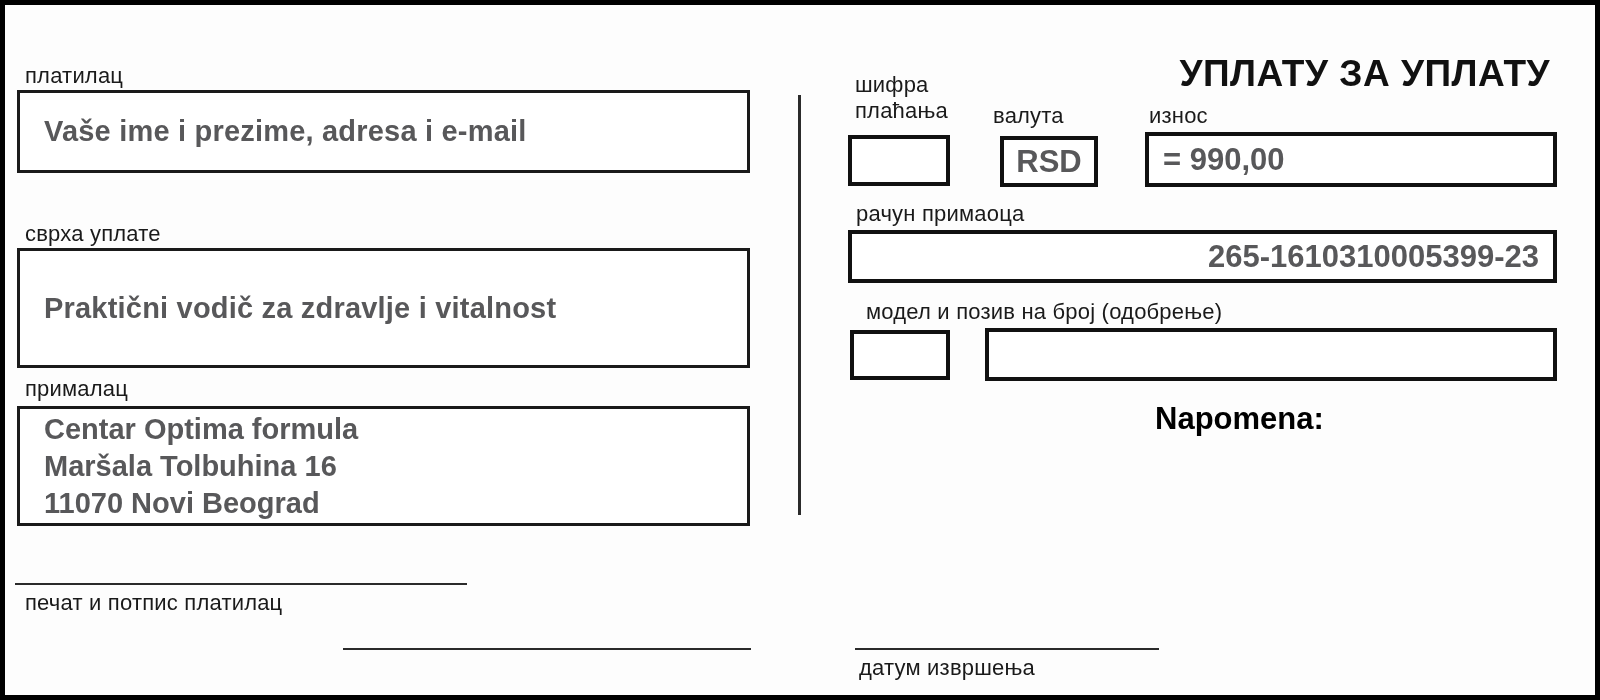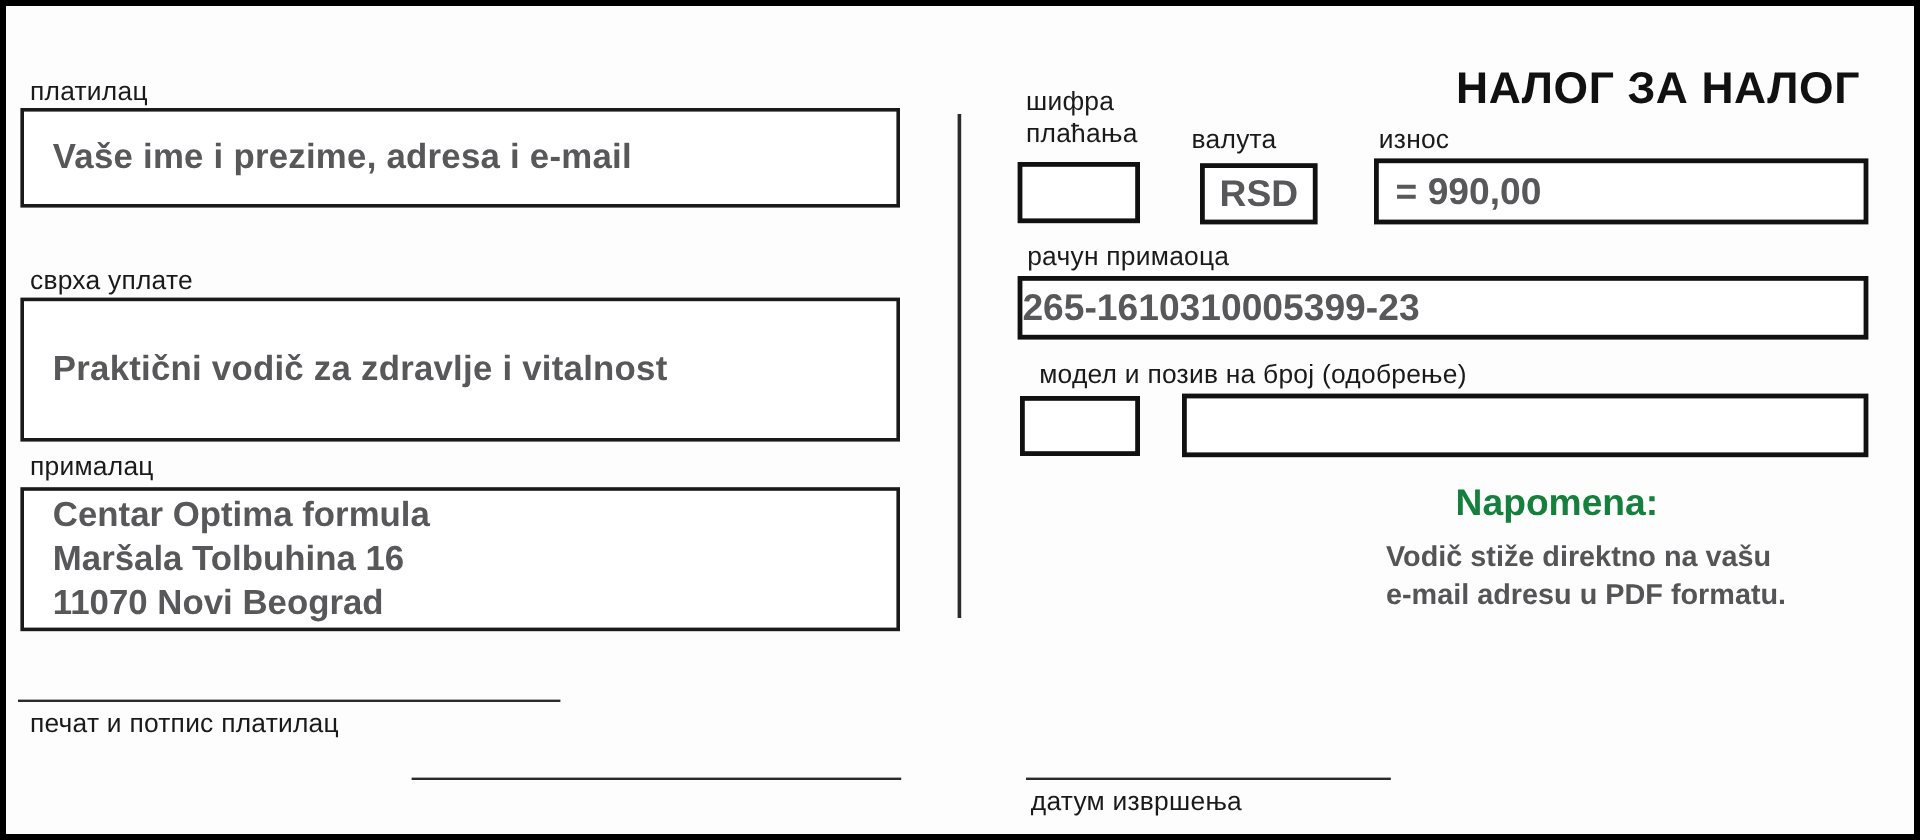--- a/index.html
+++ b/index.html
@@ -34,21 +34,21 @@
   .fieldbox.thick { border-width:4px; border-color:#111; }
   .bigtext { font-size:29px; letter-spacing:0.2px; }
   .payer-box    { left:12px;  top:85px;  width:733px; height:83px; padding-left:24px; }
   .purpose-box  { left:12px;  top:243px; width:733px; height:120px; padding-left:24px; }
   .recipient-box{ left:12px;  top:401px; width:733px; height:120px; padding-left:24px;
                   flex-direction:column; align-items:flex-start; justify-content:center; }
   .recipient-box .val { line-height:37px; font-size:29px; }
   .code-box     { left:843px; top:130px; width:102px; height:51px; }
   .currency-box { left:995px; top:131px; width:98px;  height:51px; justify-content:center;align-items:center; }
   .amount-box   { left:1140px;top:127px; width:412px; height:55px; padding-left:14px; }
-  .account-box  { left:843px; top:225px; width:709px; height:53px; padding-right:14px; }
+  .account-box  { left:843px; top:225px; width:709px; height:53px; justify-content:flex-end; padding-right:14px; }
   .model-box    { left:845px; top:325px; width:100px; height:50px; }
   .reference-box{ left:980px; top:323px; width:572px; height:53px; }
   .currency-box .val, .amount-box .val, .account-box .val { font-size:31px; }
   .title {
     position:absolute;
     left:1095px; top:48px; width:450px;
     text-align:right;
     font-size:37px;
     font-weight:bold;
     color:#111;
@@ -60,40 +60,40 @@
     left:793px; top:90px;
     width:3px; height:420px;
     background:#2b2b2b;
   }
   .sig-line {
     position:absolute;
     border-top:2px solid #2b2b2b;
   }
   .note-heading {
     position:absolute;
-    left:1208px; top:396px;
+    left:1150px; top:396px;
     font-size:31px;
     font-weight:bold;
-    color:#15803d;
+    color:#000000;
   }
   .note-text {
     position:absolute;
     left:1150px; top:444px;
     font-size:24px;
     font-weight:bold;
     color:#555557;
     line-height:31px;
   }
 </style>
 </head>
 <body>
 
 <div class="slip">
 
-  <div class="title">НАЛОГ ЗА НАЛОГ</div>
+  <div class="title">УПЛАТУ ЗА УПЛАТУ</div>
 
   <div class="lbl" style="left:20px; top:58px;text-align:center;">платилац</div>
   <div class="fieldbox payer-box">
     <span class="val bigtext">Vaše ime i prezime, adresa i e-mail</span>
   </div>
 
   <div class="lbl" style="left:20px; top:216px;">сврха уплате</div>
   <div class="fieldbox purpose-box">
     <span class="val bigtext">Praktični vodič za zdravlje i vitalnost</span>
   </div>
@@ -133,21 +133,17 @@
 
   <div class="lbl" style="left:861px; top:294px;">модел и позив на број (одобрење)</div>
   <div class="fieldbox thick model-box">
     <span class="val"></span>
   </div>
   <div class="fieldbox thick reference-box">
     <span class="val"></span>
   </div>
 
   <div class="note-heading">Napomena:</div>
-  <div class="note-text">
-    <div>Vodič stiže direktno na vašu</div>
-    <div>e-mail adresu u PDF formatu.</div>
-  </div>
 
   <div class="sig-line" style="left:850px; top:643px; width:304px;"></div>
   <div class="lbl" style="left:854px; top:650px;">датум извршења</div>
 
 </div>
 
 </body></html>

